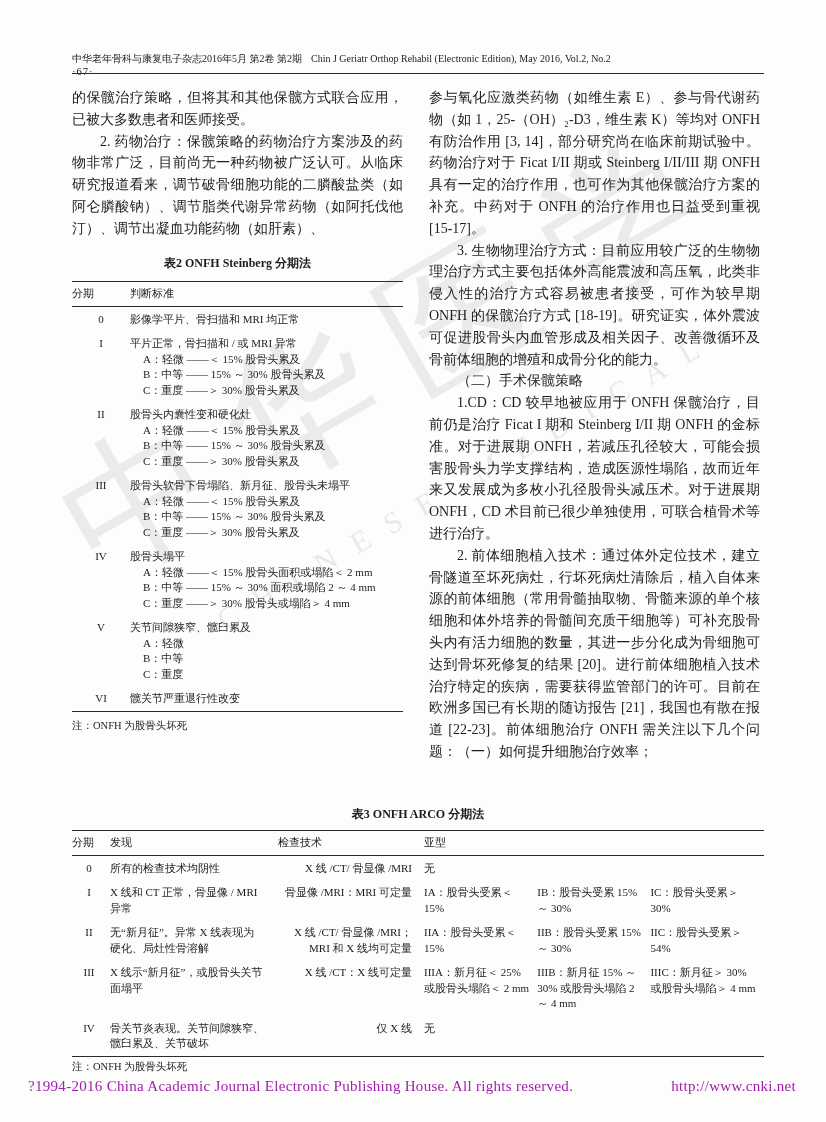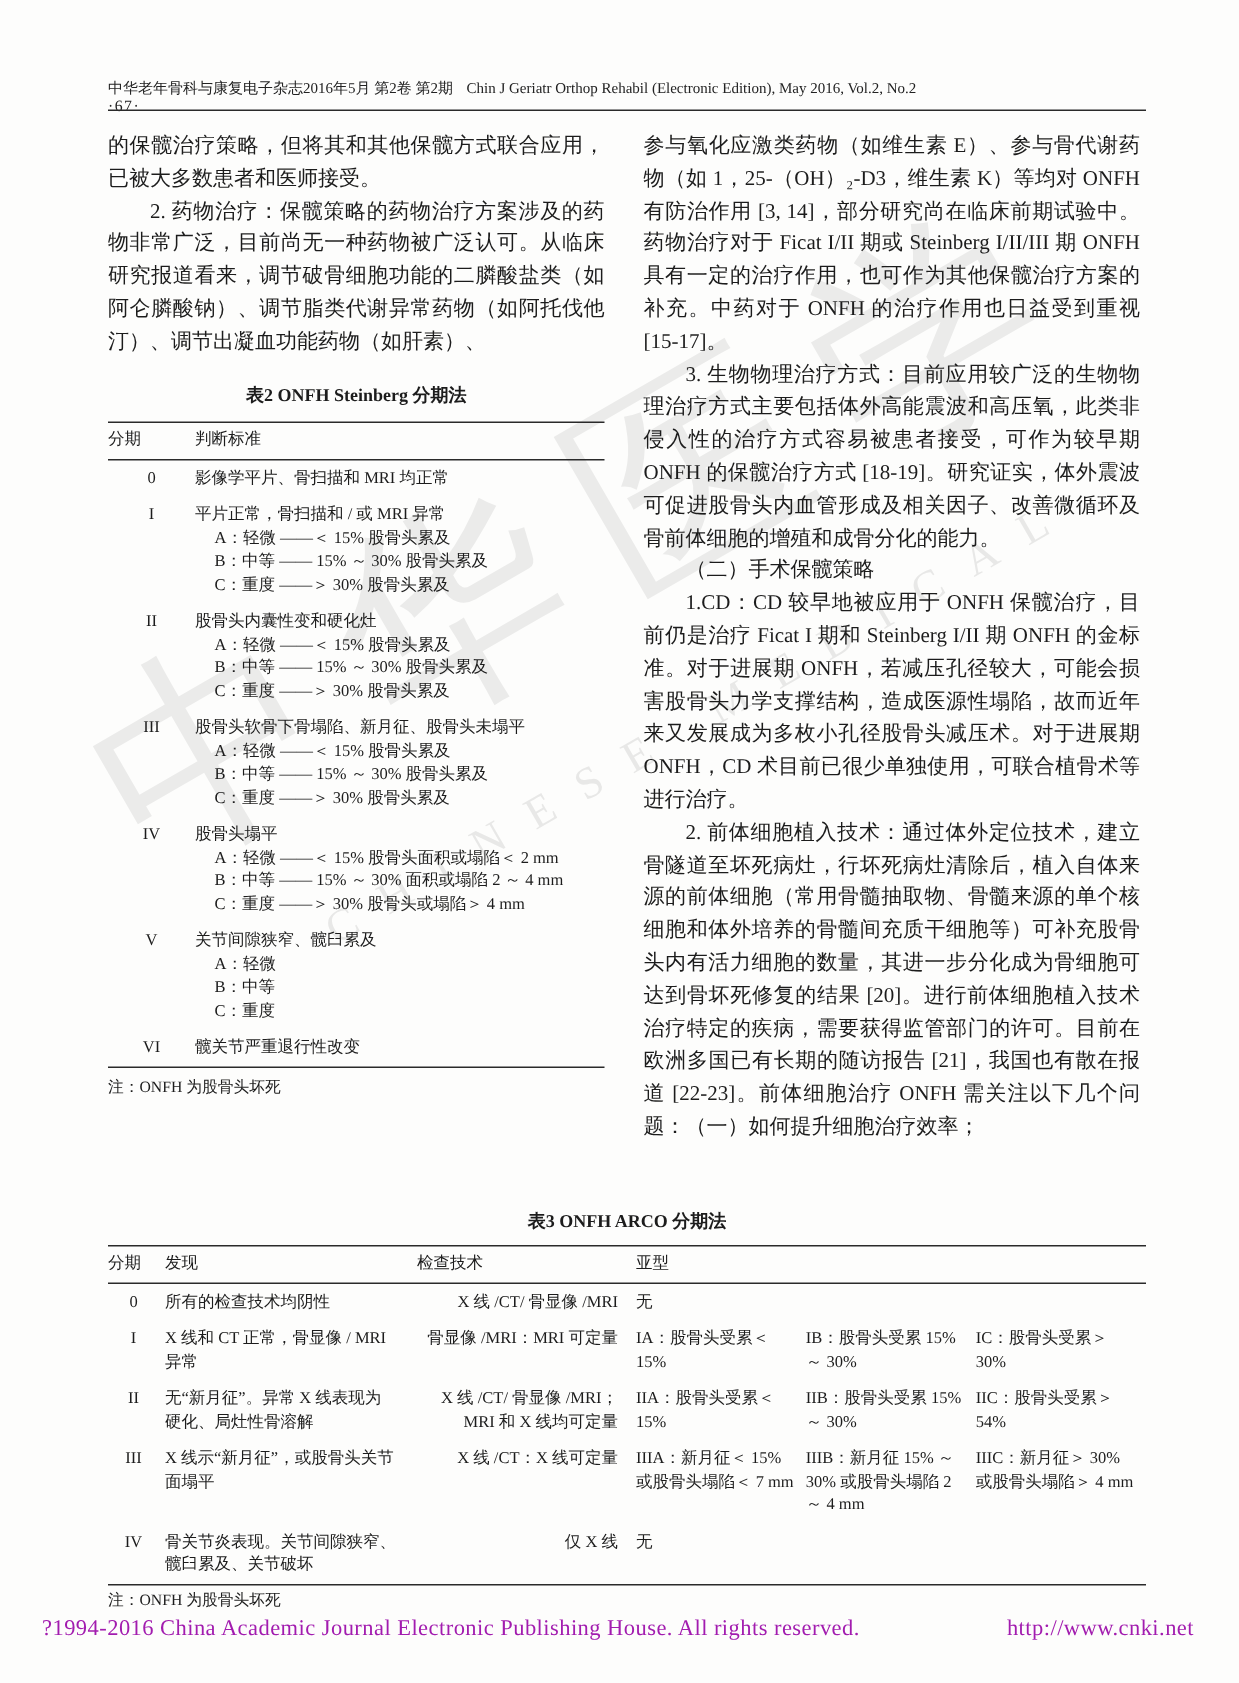--- a/index.html
+++ b/index.html
@@ -217,21 +217,21 @@
                 <div class="sub-item">IIC：股骨头受累＞ 54%</div>
               </div>
             </td>
           </tr>
           <tr>
             <td class="t3-stage">III</td>
             <td class="t3-find">X 线示“新月征”，或股骨头关节面塌平</td>
             <td class="t3-tech">X 线 /CT：X 线可定量</td>
             <td class="t3-sub">
               <div class="sub-wrap">
-                <div class="sub-item">IIIA：新月征＜ 15% 或股骨头塌陷＜ 7 mm</div>
+                <div class="sub-item">IIIA：新月征＜ 25% 或股骨头塌陷＜ 2 mm</div>
                 <div class="sub-item">IIIB：新月征 15% ～ 30% 或股骨头塌陷 2 ～ 4 mm</div>
                 <div class="sub-item">IIIC：新月征＞ 30% 或股骨头塌陷＞ 4 mm</div>
               </div>
             </td>
           </tr>
           <tr>
             <td class="t3-stage">IV</td>
             <td class="t3-find">骨关节炎表现。关节间隙狭窄、髋臼累及、关节破坏</td>
             <td class="t3-tech">仅 X 线</td>
             <td class="t3-sub">

